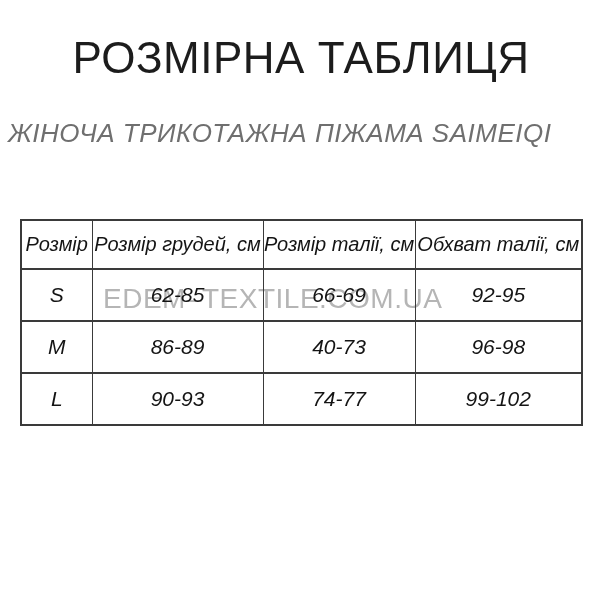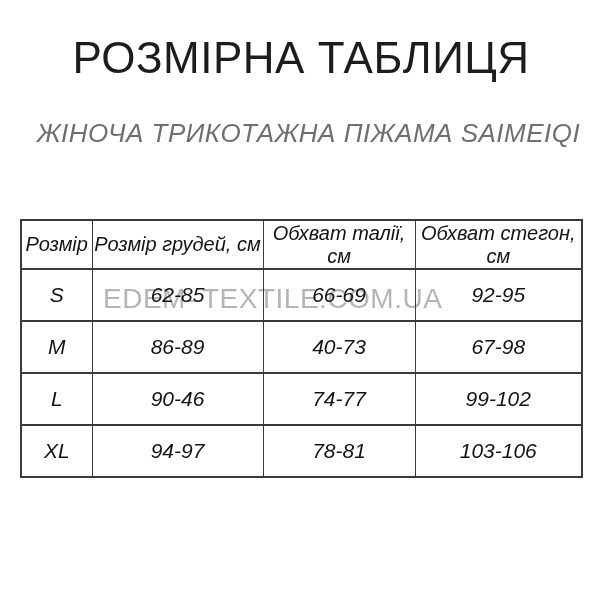--- a/index.html
+++ b/index.html
@@ -24,24 +24,24 @@
     text-align: center;
     font-size: 44px;
     line-height: 50px;
     font-weight: 400;
     letter-spacing: 0.5px;
     color: var(--title_color, #1c1c1c);
   }
   .subtitle {
     position: absolute;
     top: 116px;
-    left: 15px;
+    left: 8px;
     right: 0;
     margin: 0;
-    text-align: center;
+    text-align: left;
     font-size: 26px;
     line-height: 34px;
     font-weight: 400;
     font-style: italic;
     letter-spacing: 0.5px;
     color: var(--subtitle_color, #6f6f6f);
   }
   .watermark {
     position: absolute;
     left: 103px;
@@ -102,45 +102,39 @@
     <colgroup>
       <col style="width:71px">
       <col style="width:171px">
       <col style="width:152px">
       <col style="width:167px">
     </colgroup>
     <thead>
       <tr>
         <th>Розмір</th>
         <th>Розмір грудей, см</th>
+        <th>Розмір талії, см</th>
         <th>Обхват талії, см</th>
-        <th>Обхват стегон, см</th>
       </tr>
     </thead>
     <tbody>
       <tr>
         <td>S</td>
         <td>62-85</td>
         <td>66-69</td>
         <td>92-95</td>
       </tr>
       <tr>
         <td>M</td>
         <td>86-89</td>
         <td>40-73</td>
-        <td>67-98</td>
+        <td>96-98</td>
       </tr>
       <tr>
         <td>L</td>
-        <td>90-46</td>
+        <td>90-93</td>
         <td>74-77</td>
         <td>99-102</td>
-      </tr>
-      <tr>
-        <td>XL</td>
-        <td>94-97</td>
-        <td>78-81</td>
-        <td>103-106</td>
       </tr>
     </tbody>
   </table>
 
 </div>
 
 </body></html>

